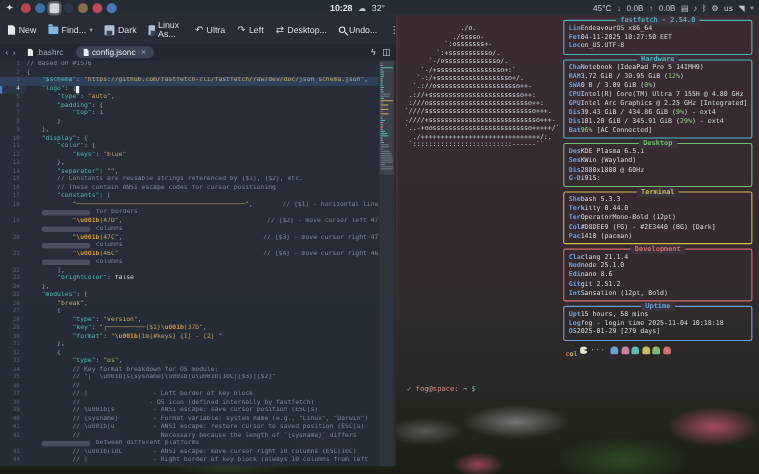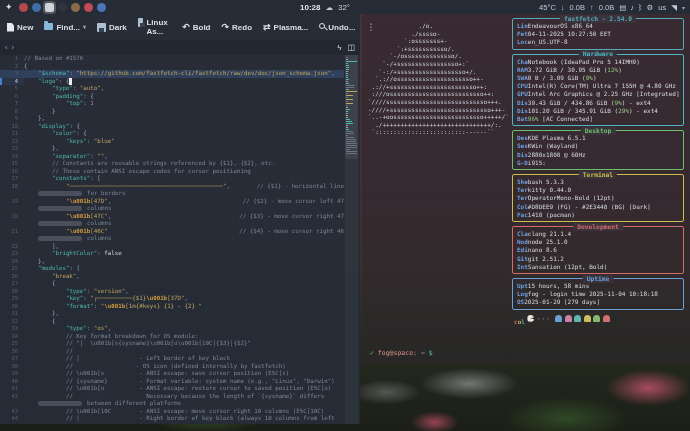--- a/index.html
+++ b/index.html
@@ -30,21 +30,21 @@
   .launcher { color:#d8dde6; font-size:9px; margin-right:2px; }
   .panel-center { position:absolute; left:300px; display:flex; align-items:center; gap:5px; }
   .clock { font-weight:bold; color:#e3e7ee; }
   .panel-right { margin-left:auto; display:flex; align-items:center; gap:5px; font-size:7.5px; color:#c2c8d4; }
   .tray-ic { font-size:7.5px; color:#c2c8d4; }
 
   
   .editor { position:absolute; left:0; top:14px; width:360px; height:410px;
     background:rgba(38,44,55,.97); z-index:3; display:flex; flex-direction:column; }
   .ed-toolbar { height:26px; display:flex; align-items:center; gap:11px; padding:0 7px; color:#dbdfe6; font-size:8px; flex:none; }
-  .tb-btn { display:inline-flex; align-items:flex-start; gap:3px; cursor:default;font-weight:bold; }
+  .tb-btn { display:inline-flex; align-items:center; gap:3px; cursor:default; }
   .tb-menu { margin-left:auto; font-size:9px; color:#c9ced8; }
   .caret { font-size:6px; color:#9aa2b0; }
   .ic { display:inline-block; position:relative; }
   .ic-doc { width:7px; height:9px; background:#e6e9ee; clip-path:polygon(0 0,65% 0,100% 32%,100% 100%,0 100%); }
   .ic-folder { width:9px; height:7px; background:#87b7dc; border-radius:1px; }
   .ic-folder::before { content:""; position:absolute; left:0; top:-2px; width:4px; height:2px; background:#87b7dc; border-radius:1px 1px 0 0; }
   .ic-disk { width:9px; height:9px; background:#aebfd4; border-radius:1px; }
   .ic-disk::after { content:""; position:absolute; left:2px; bottom:0; width:5px; height:4px; background:#3a4150; }
   .ic-search { width:6px; height:6px; border:1.3px solid #dfe3ea; border-radius:50%; }
   .ic-search::after { content:""; position:absolute; right:-3px; bottom:-2px; width:3.5px; height:1.3px; background:#dfe3ea; transform:rotate(45deg); }
@@ -155,40 +155,51 @@
           <span class="tb-btn">
             <span class="ic ic-disk"></span>
             <span>Dark</span>
           </span>
           <span class="tb-btn">
             <span class="ic ic-disk"></span>
             <span>Linux As...</span>
           </span>
           <span class="tb-btn">
             <span class="glyph">↶</span>
-            <span>Bold</span>
+            <span>Ultra</span>
           </span>
           <span class="tb-btn">
             <span class="glyph">↷</span>
-            <span>Redo</span>
+            <span>Left</span>
           </span>
           <span class="tb-btn">
             <span class="glyph">⇄</span>
-            <span>Plasma...</span>
+            <span>Desktop...</span>
           </span>
           <span class="tb-btn">
             <span class="ic ic-search"></span>
             <span>Undo...</span>
           </span>
         </span>
       <span class="tb-menu">⋮</span>
     </div>
     <div class="ed-tabbar">
       <span>‹</span>
       <span>›</span>
+      <span id="editor-tabs" style="display:flex;gap:4px;align-items:center;">
+          <span class="tab">
+            <span class="ic ic-doc"></span>
+            <span>.bashrc</span>
+          </span>
+          <span class="tab tab-active">
+            <span class="ic ic-doc"></span>
+            <span>config.jsonc</span>
+            <span class="tab-close">×</span>
+          </span>
+        </span>
       <span class="tabbar-right" id="tabbar-right">
           <span>ϟ</span>
           <span>◫</span>
         </span>
     </div>
     <div class="ed-body">
       <div class="code" id="code-rows">
           <div class="crow">
             <span class="gut">1</span>
             <div class="cline"><span class="cm">// Based on #1576</span></div>

